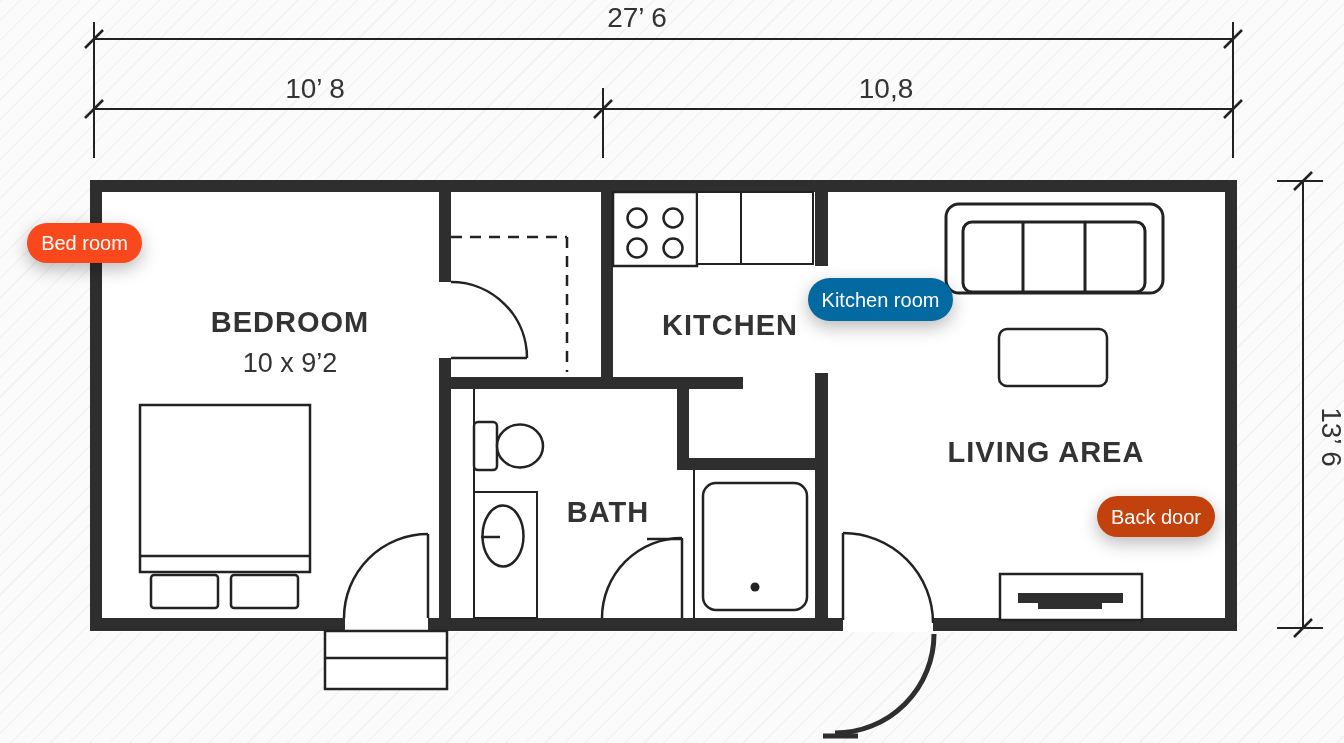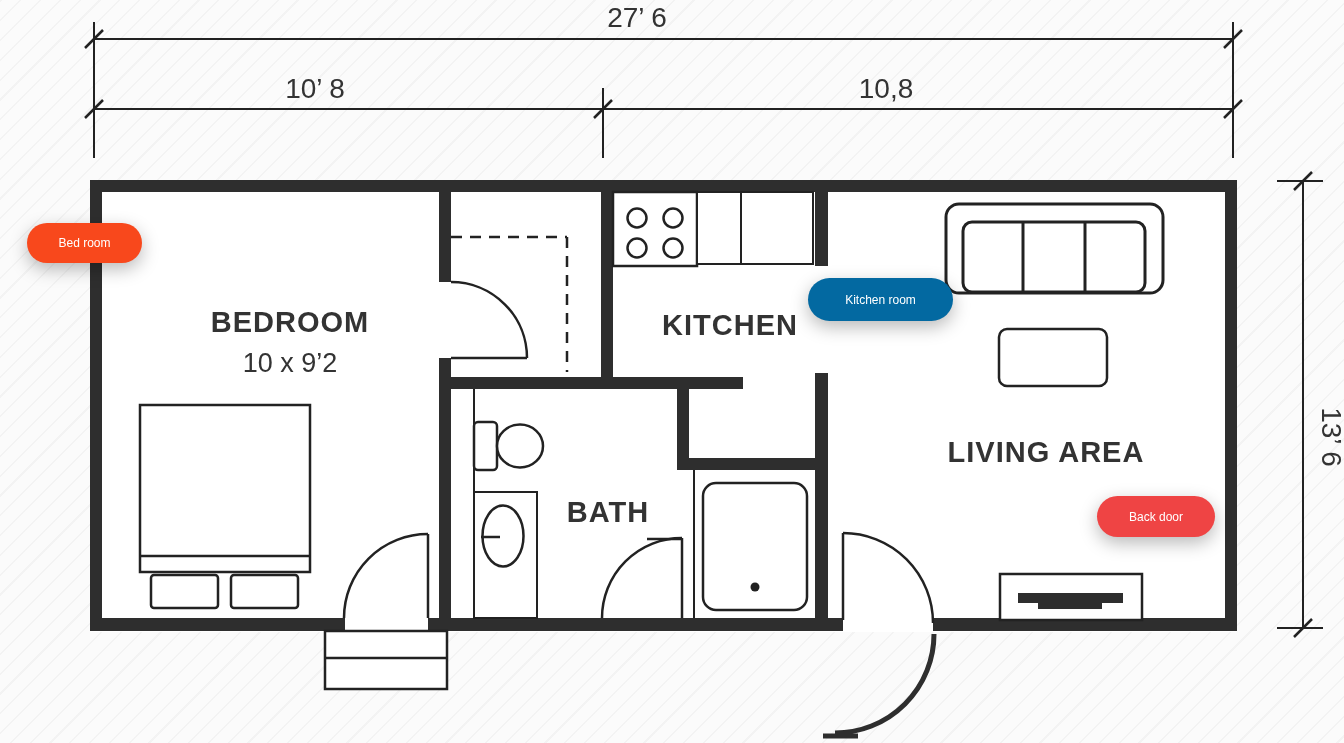--- a/index.html
+++ b/index.html
@@ -10,21 +10,21 @@
   }
   .hatch{
     position:absolute;inset:0;
     background-image:repeating-linear-gradient(135deg,
       rgba(0,0,0,0.030) 0px, rgba(0,0,0,0.030) 1.5px,
       transparent 1.5px, transparent 14px);
   }
   svg.plan{position:absolute;left:0;top:0;}
   .pill{
     position:absolute;display:flex;align-items:center;justify-content:center;
-    border-radius:999px;color:#fff;font-size:12px;line-height:1;
+    border-radius:999px;color:#fff;font-size:20px;line-height:1;
     box-shadow:0 6px 18px rgba(0,0,0,0.28);
     cursor:pointer;user-select:none;
   }
   .roomlabel{font-weight:bold;letter-spacing:1px;}
 </style>
 </head>
 <body>
 
 <div class="hatch"></div>
 
@@ -167,15 +167,15 @@
     <text x="1046" y="462" font-size="29" text-anchor="middle" font-weight="bold" letter-spacing="1">LIVING AREA</text>
   </g>
 </svg>
 
 <div class="pill" style="left:27px;top:223px;width:115px;height:40px;background:#F8481C;">
   <span>Bed room</span>
 </div>
 <div class="pill" style="left:808px;top:278px;width:145px;height:43px;background:#0369a1;">
   <span>Kitchen room</span>
 </div>
-<div class="pill" style="left:1097px;top:496px;width:118px;height:41px;background:#ef4444;">
+<div class="pill" style="left:1097px;top:496px;width:118px;height:41px;background:#c2410c;">
   <span>Back door</span>
 </div>
 
 </body></html>

